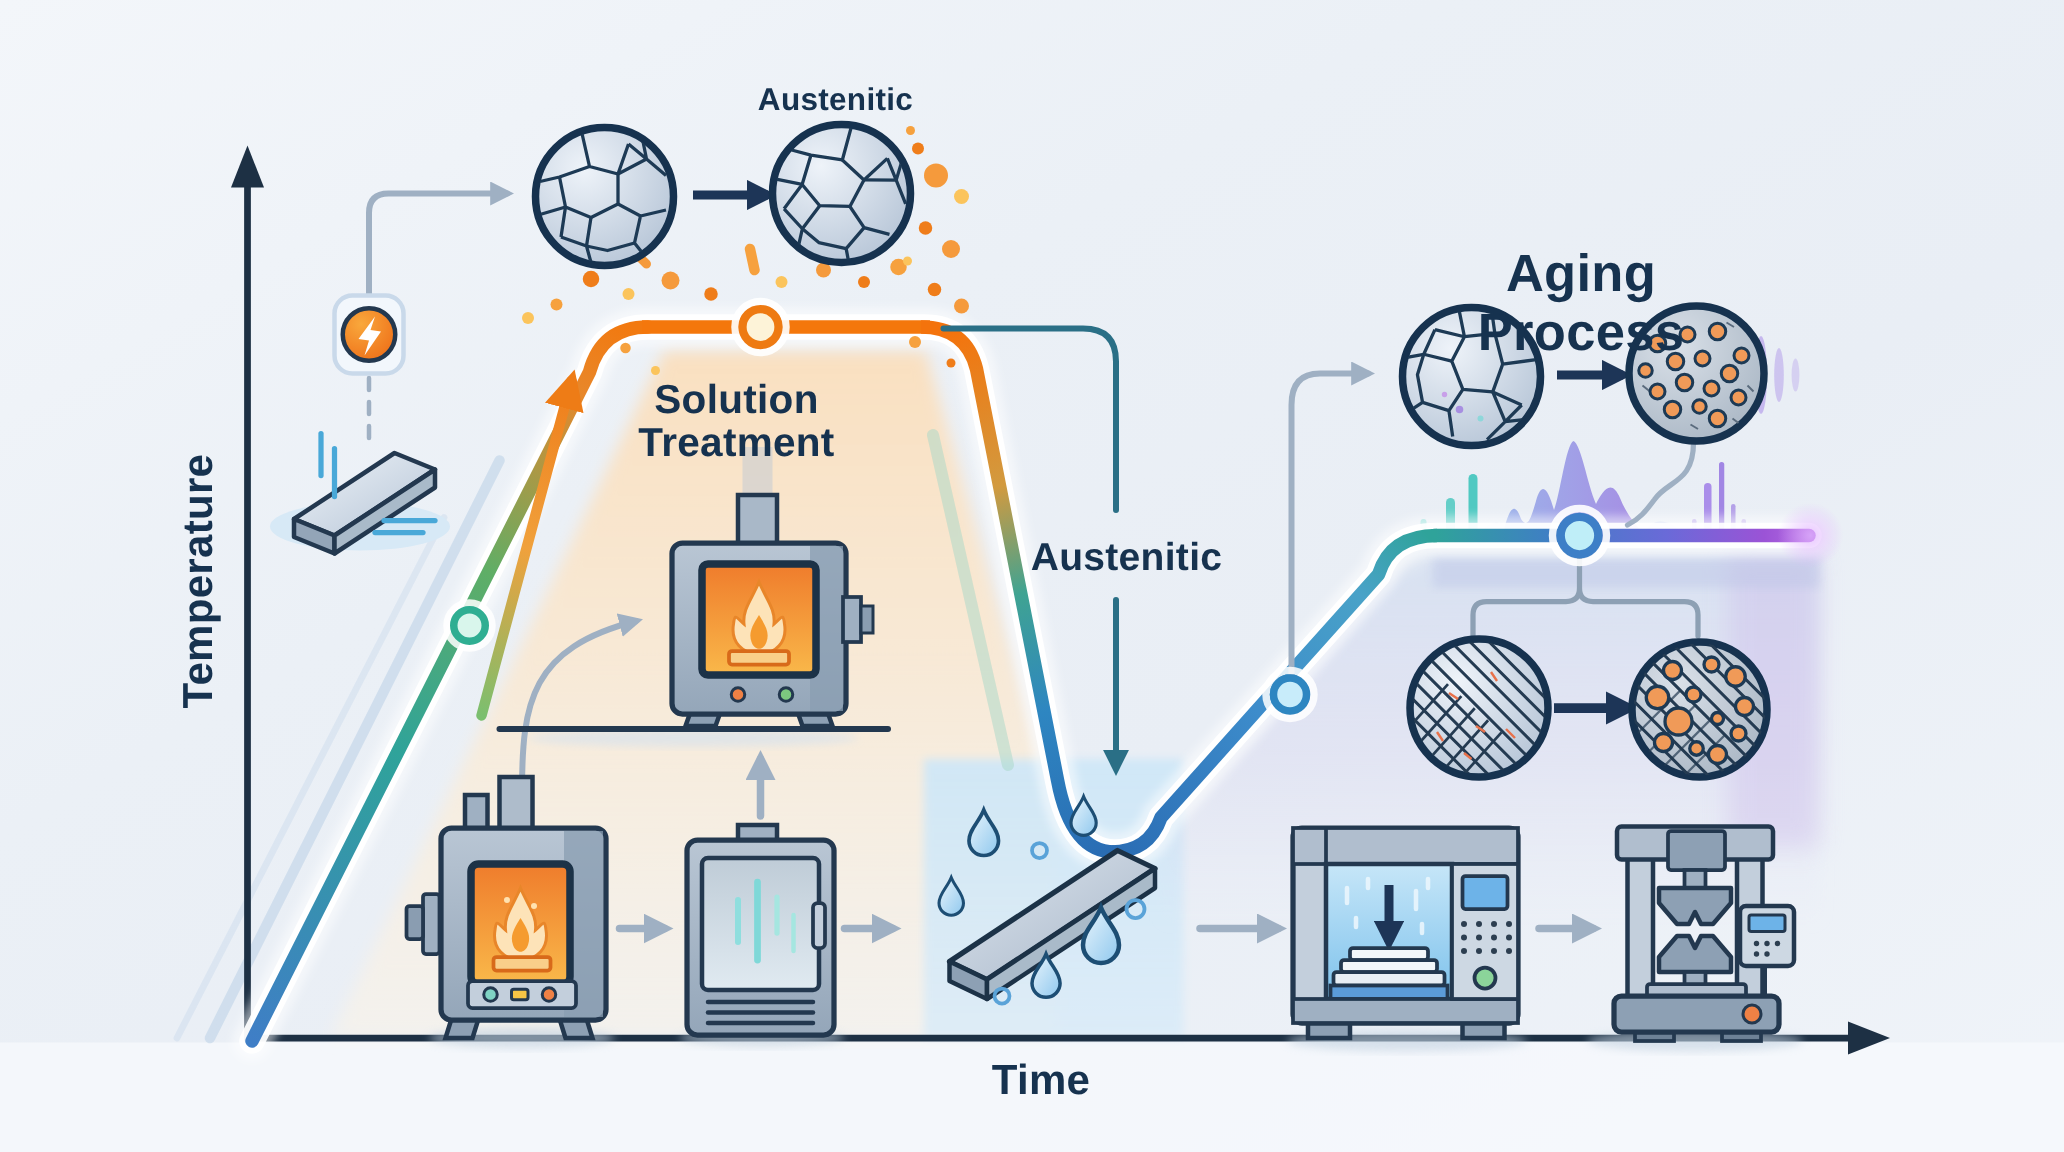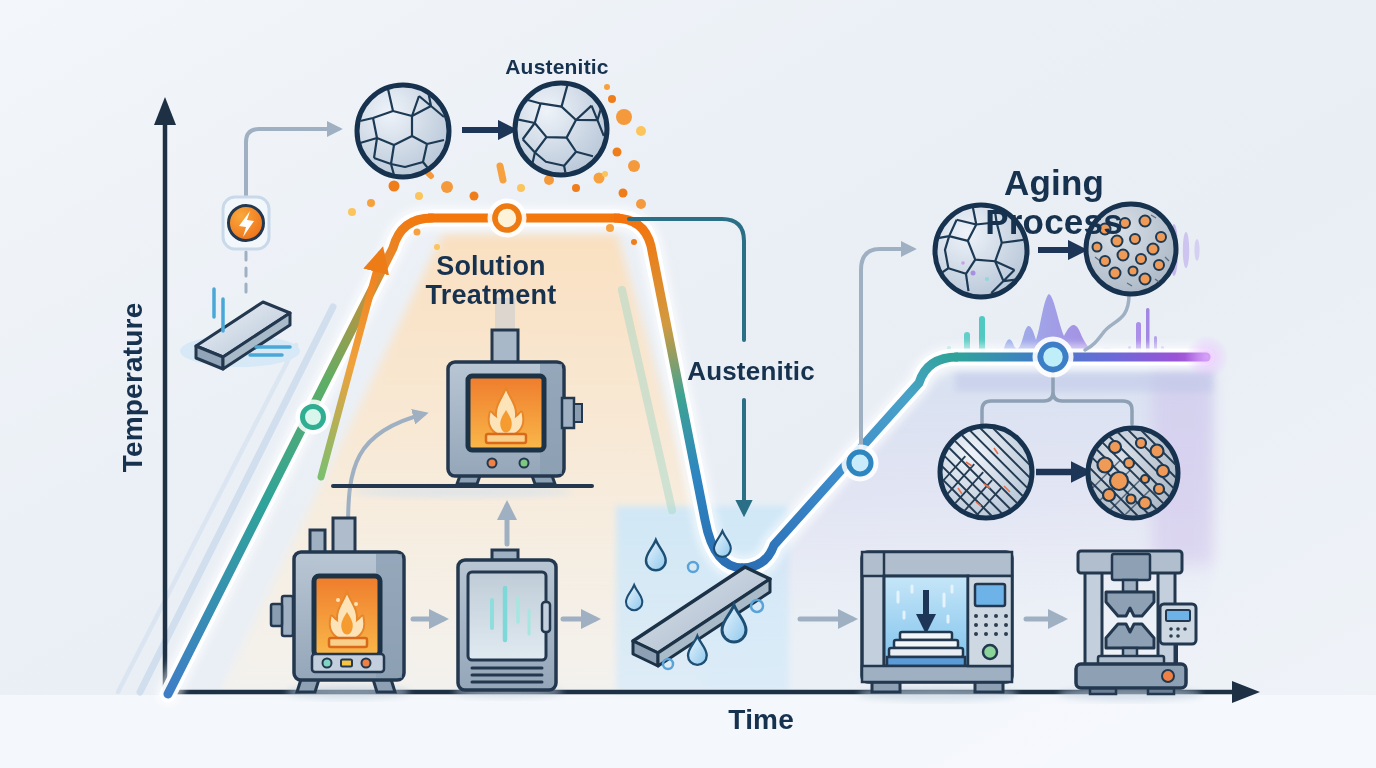--- a/index.html
+++ b/index.html
@@ -6,21 +6,21 @@
   body{font-family:"Liberation Sans",sans-serif;}
   .stage{position:relative;width:1372px;height:768px;overflow:hidden;
     background:linear-gradient(150deg,#f3f6fa 0%,#ebf0f6 35%,#e9eef5 60%,#f0f4f9 100%);padding-left:48px;}
   .stage svg{position:absolute;left:0;top:0;}
   .lbl{position:absolute;color:#16324f;font-weight:700;text-align:center;
     letter-spacing:.2px;line-height:1.1;}
   .lbl-austenitic{left:457px;top:55px;width:200px;font-size:21px;font-weight:600;}
   .lbl-solution{left:396px;top:252px;width:190px;font-size:27px;line-height:29px;}
   .lbl-quenching{left:651px;top:357px;width:200px;font-size:26px;}
   .lbl-aging{left:944px;top:164px;width:220px;font-size:35px;}
-  .lbl-time{left:594px;top:705px;width:200px;font-size:28px;text-align:right;}
+  .lbl-time{left:594px;top:705px;width:200px;font-size:28px;}
   .lbl-temperature{left:23px;top:372px;width:220px;font-size:28px;
     transform:rotate(-90deg);transform-origin:center;}
 </style>
 </head>
 <body>
 
 <div class="stage">
 
 <svg width="1376" height="768" viewBox="0 0 1376 768">
 <defs>

